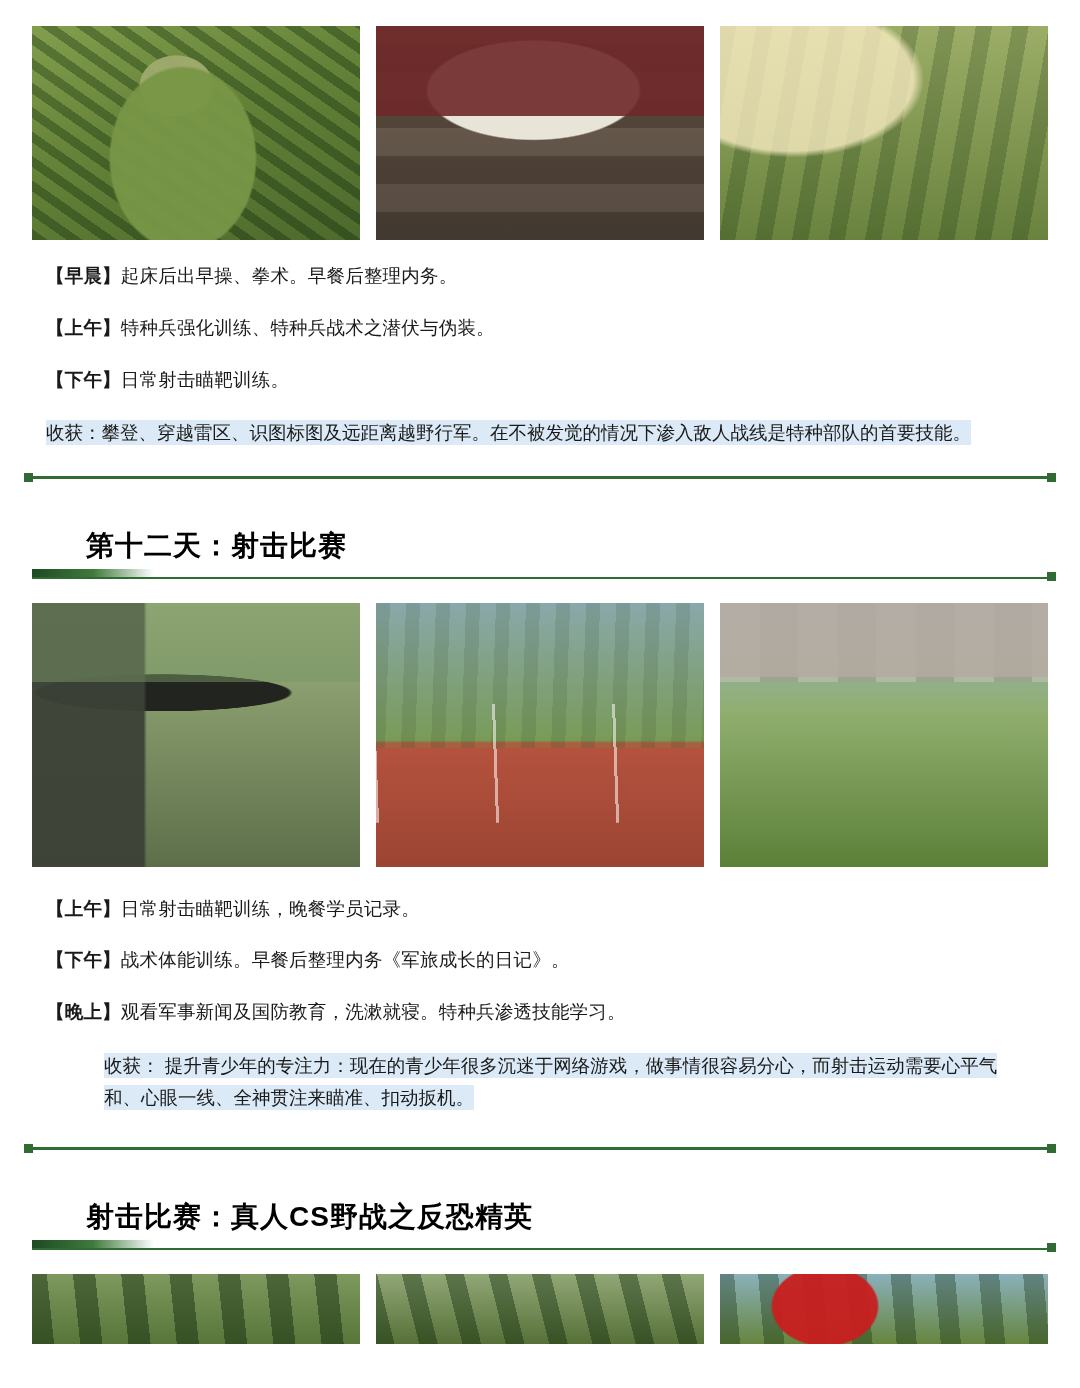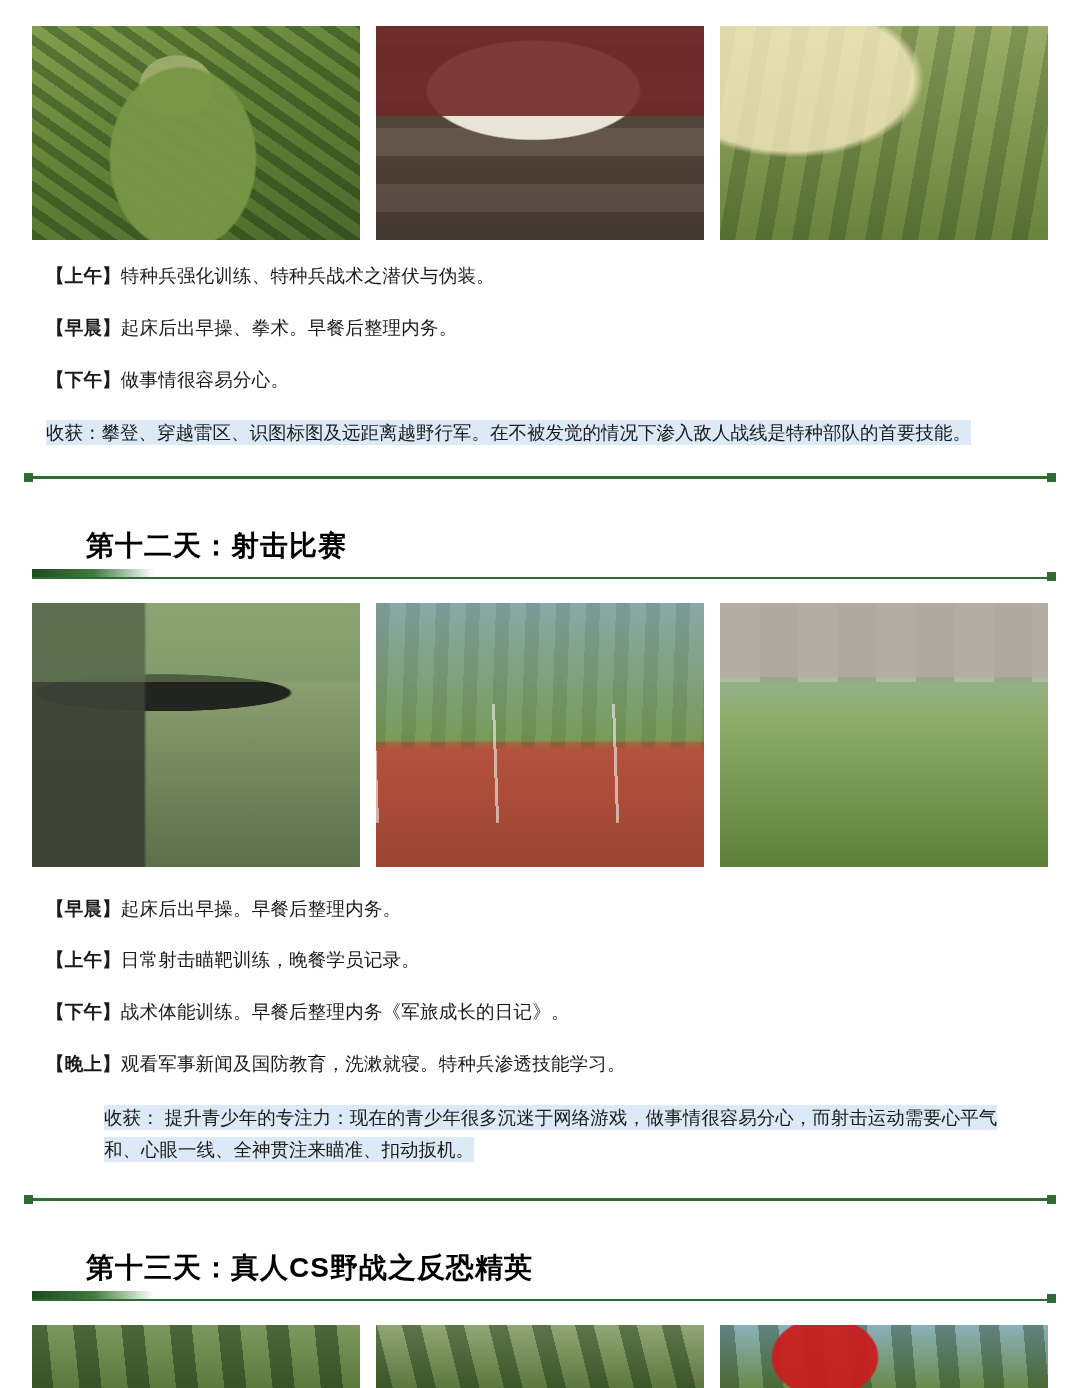--- a/index.html
+++ b/index.html
@@ -198,27 +198,27 @@
   <div>
 
     <div class="photo-row" style="padding-top:26px;">
       <div class="photo p-camogirl"></div>
       <div class="photo p-classroom"></div>
       <div class="photo p-field-smoke"></div>
     </div>
 
     <div class="schedule" style="margin-left:14px;">
       <p class="sched-line">
+        <span class="sched-label">【早晨】</span><span>起床后出早操、拳术。早餐后整理内务。</span>
+      </p>
+      <p class="sched-line">
         <span class="sched-label">【上午】</span><span>特种兵强化训练、特种兵战术之潜伏与伪装。</span>
       </p>
       <p class="sched-line">
-        <span class="sched-label">【早晨】</span><span>起床后出早操、拳术。早餐后整理内务。</span>
-      </p>
-      <p class="sched-line">
-        <span class="sched-label">【下午】</span><span>做事情很容易分心。</span>
+        <span class="sched-label">【下午】</span><span>日常射击瞄靶训练。</span>
       </p>
     </div>
 
     <div class="gain-wrap">
       <span class="gain">收获：攀登、穿越雷区、识图标图及远距离越野行军。在不被发觉的情况下渗入敌人战线是特种部队的首要技能。</span>
     </div>
 
     <div class="rule"></div>
   </div>
 
@@ -230,23 +230,20 @@
     </div>
 
     <div class="photo-row" style="margin-top:24px;">
       <div class="photo photo-tall p-rifle"></div>
       <div class="photo photo-tall p-track"></div>
       <div class="photo photo-tall p-lawn"></div>
     </div>
 
     <div class="schedule" style="margin-left:14px;margin-top:28px;">
       <p class="sched-line">
-        <span class="sched-label">【早晨】</span><span>起床后出早操。早餐后整理内务。</span>
-      </p>
-      <p class="sched-line">
         <span class="sched-label">【上午】</span><span>日常射击瞄靶训练，晚餐学员记录。</span>
       </p>
       <p class="sched-line">
         <span class="sched-label">【下午】</span><span>战术体能训练。早餐后整理内务《军旅成长的日记》。</span>
       </p>
       <p class="sched-line">
         <span class="sched-label">【晚上】</span><span>观看军事新闻及国防教育，洗漱就寝。特种兵渗透技能学习。</span>
       </p>
     </div>
 
@@ -254,21 +251,21 @@
       <span class="gain">收获： 提升青少年的专注力：现在的青少年很多沉迷于网络游戏，做事情很容易分心，而射击运动需要心平气和、心眼一线、全神贯注来瞄准、扣动扳机。</span>
     </div>
 
     <div class="rule" style="margin-top:32px;"></div>
   </div>
 
   <div>
 
     <div class="day-head">
       <div class="bar"></div>
-      <div class="day-title">第十三天：真人CS野战之反恐精英</div>
+      <div class="day-title">射击比赛：真人CS野战之反恐精英</div>
     </div>
 
     <div class="photo-row" style="margin-top:24px;">
       <div class="photo photo-cut p-forest"></div>
       <div class="photo photo-cut p-forest2"></div>
       <div class="photo photo-cut p-flag"></div>
     </div>
   </div>
 
 </div>

